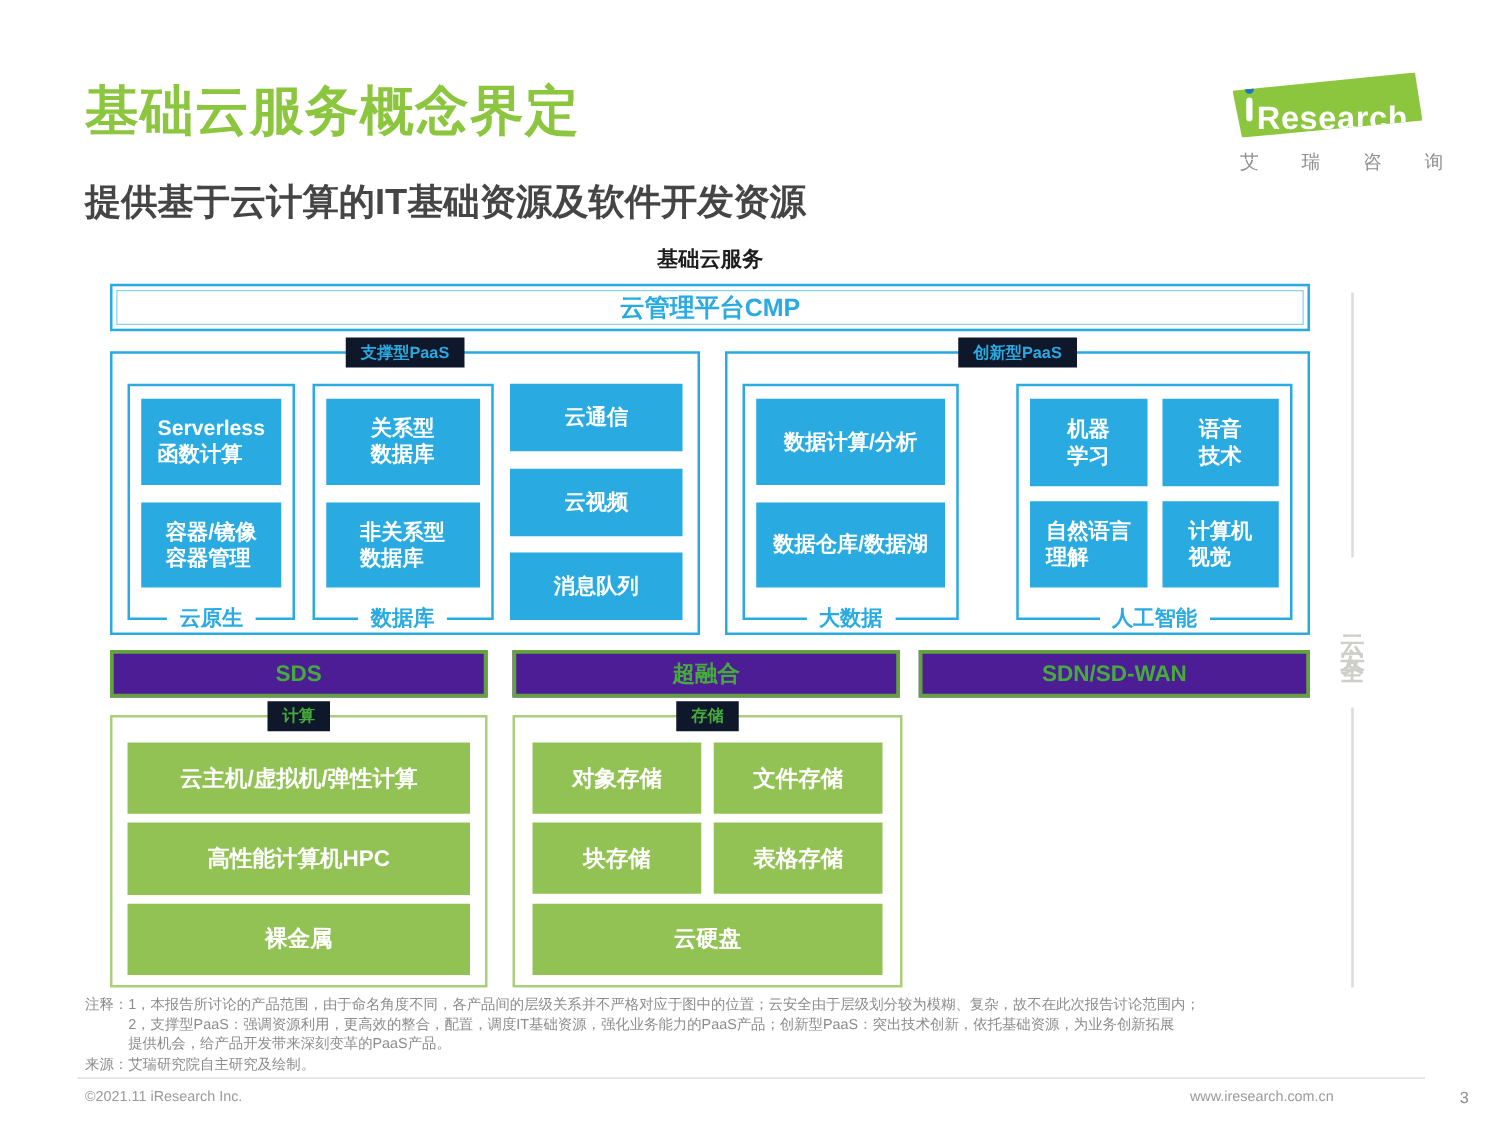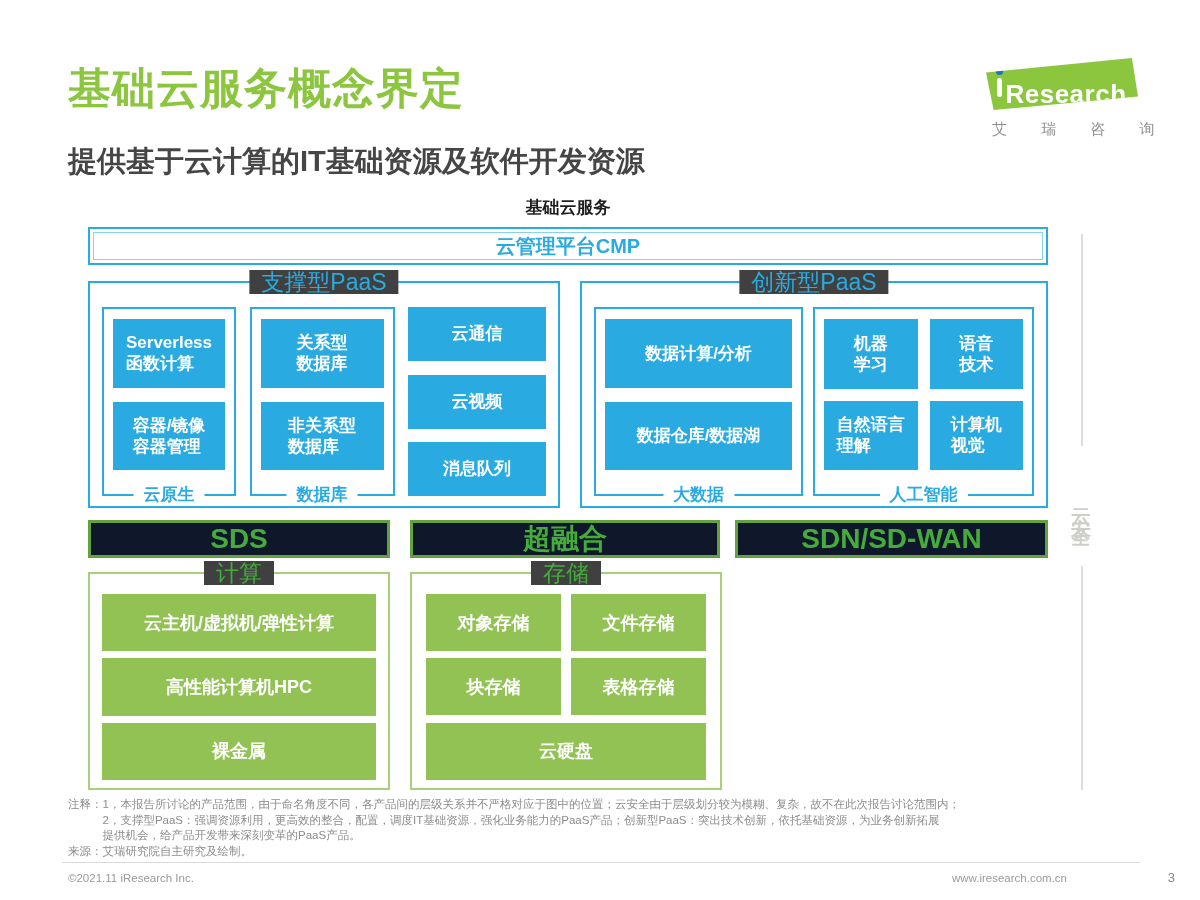--- a/index.html
+++ b/index.html
@@ -32,54 +32,54 @@
              box-shadow:inset 0 0 0 3px #fff, inset 0 0 0 4px rgba(41,171,226,.55);
              display:flex; align-items:center; justify-content:center; background:#fff; }
   .cmp-box span { color:var(--blue,#29ABE2); font-size:20px; font-weight:700; }
 
   .paas-section { position:absolute; top:281px; height:227px; border:2px solid var(--blue,#29ABE2);
                   display:flex; justify-content:space-between; padding:24px 12px 10px 12px; }
   .paas-section.left  { left:88px;  width:472px; }
   .paas-section.right { left:580px; width:468px; }
 
   .legend-top { position:absolute; top:-13px; left:50%; transform:translateX(-50%);
-                background:#404040; padding:0 12px; font-size:23px; font-weight:400;
+                background:#0f172a; padding:0 12px; font-size:13px; font-weight:700;
                 color:var(--blue,#29ABE2); white-space:nowrap; line-height:24px; }
   .legend-bottom { position:absolute; bottom:-11px; left:50%; transform:translateX(-50%);
                    background:#fff; padding:0 10px; font-size:17px; font-weight:700;
                    color:var(--blue,#29ABE2); white-space:nowrap; line-height:20px; }
 
   .sub-group { position:relative; border:2px solid var(--blue,#29ABE2); height:100%;
                display:flex; flex-direction:column; gap:14px; padding:10px 9px 24px 9px; }
   .plain-col { height:100%; display:flex; flex-direction:column; justify-content:space-between; }
 
   .bluebox { background:var(--blue,#29ABE2); color:#fff; font-weight:700; font-size:17px;
              display:flex; align-items:center; justify-content:center; 
              line-height:1.25; white-space:pre-line; }
   .sub-group .bluebox { flex:1; }
   .plain-col .bluebox { height:54px; }
 
   .w-cloudnative { width:134px; } .w-database { width:145px; } .w-standalone { width:138px; }
-  .w-bigdata { width:209px; } .w-ai { width:221px; }
+  .w-bigdata { width:173px; } .w-ai { width:221px; }
 
   .ai-grid { display:grid; grid-template-columns:1fr 1fr; gap:12px 12px; flex:1; }
   .ai-grid .bluebox { height:auto; }
 
   
   .sec-line { position:absolute; left:1081px; top:234px; width:2px; height:556px;
               background:var(--gray-line,#DCDCD8); }
   .sec-text { position:absolute; left:1068px; top:446px; width:28px; height:120px;
               background:#fff; display:flex; align-items:center; justify-content:center;
               writing-mode:vertical-rl; letter-spacing:9px; font-size:20px; font-weight:700;
               color:var(--gray-security-text,#CFCFCA); }
 
   
   .mid-box { position:absolute; top:520px; height:38px; border:3px solid var(--green-border-mid,#63A23F);
-             display:flex; align-items:center; justify-content:center; background:#0f172a;
-             font-size:28px; font-weight:700; color:var(--green-label,#45AC3C); }
+             display:flex; align-items:center; justify-content:center; background:#4c1d95;
+             font-size:18px; font-weight:700; color:var(--green-label,#45AC3C); }
   .mid-sds { left:88px; width:302px; } .mid-hci { left:410px; width:310px; } .mid-sdn { left:735px; width:313px; }
 
   
   .iaas { position:absolute; top:572px; height:218px; border:2px solid var(--green-border-light,#A9CF7D);
           background:#fff; }
   .iaas .legend-top { color:var(--green-label,#45AC3C); }
   .iaas-compute { left:88px; width:302px; }
   .iaas-storage { left:410px; width:312px; }
   .iaas-network { left:735px; width:313px; }
 

